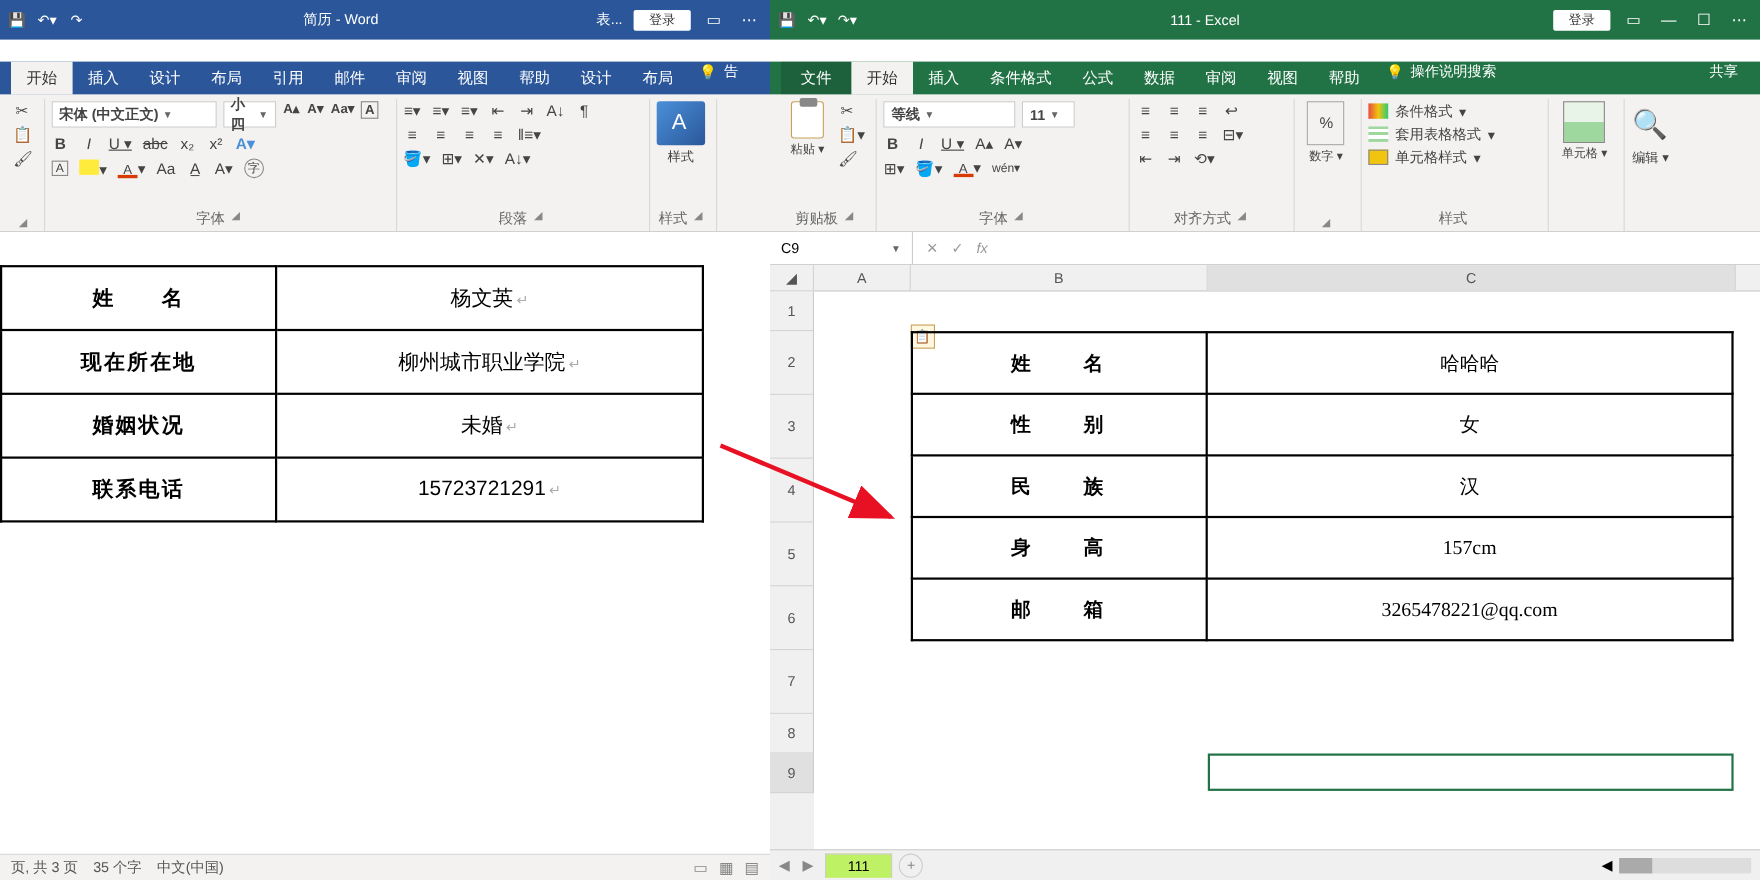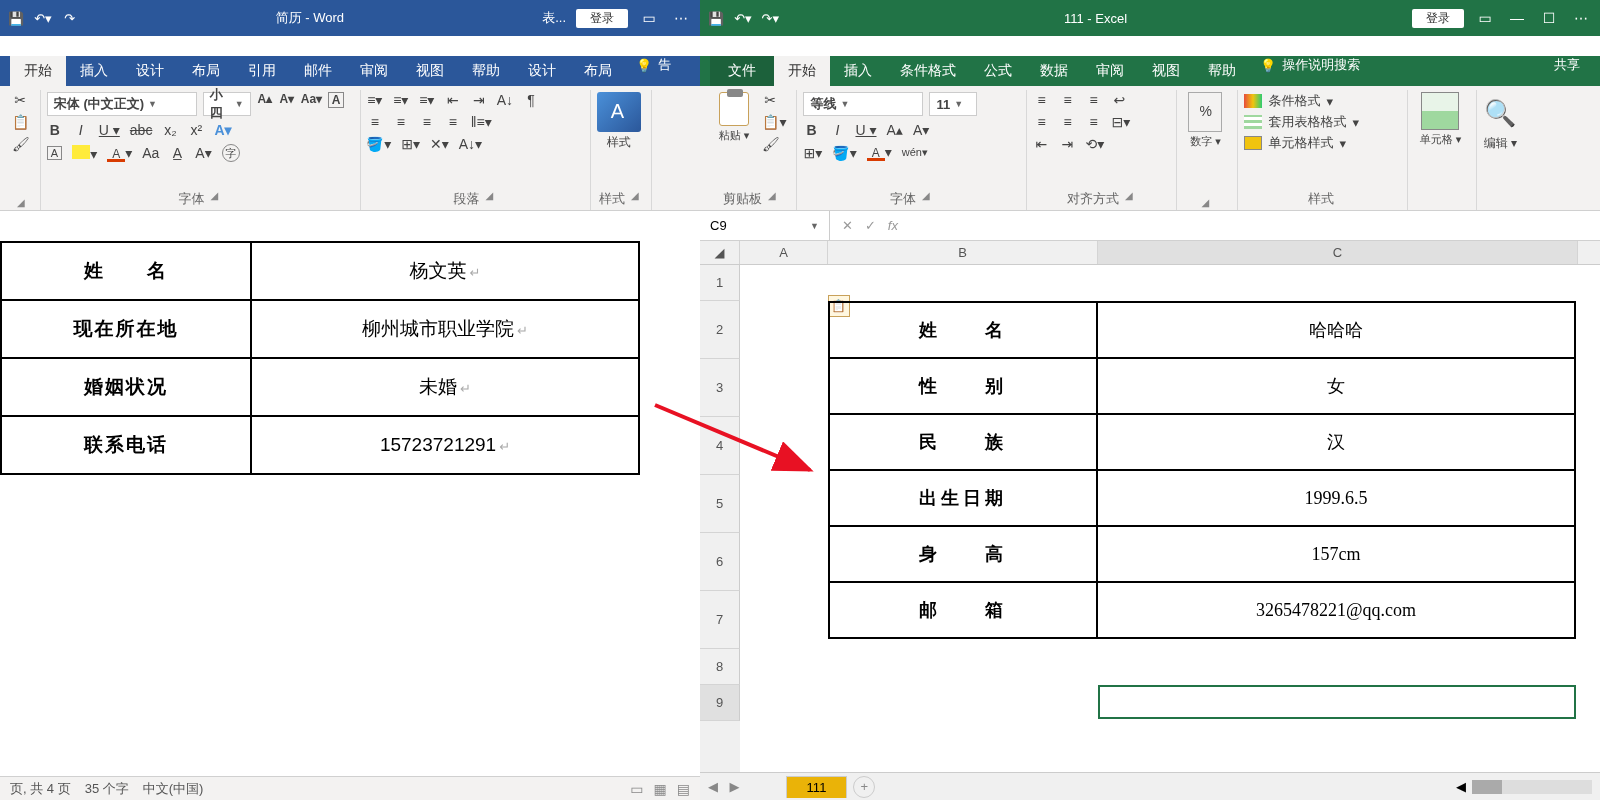--- a/index.html
+++ b/index.html
@@ -86,21 +86,21 @@
 .cells { position:relative; flex:1; }
 .xlstable { position:absolute; left:88px; top:36px; border-collapse:collapse; }
 .xlstable td { border:2px solid #000; height:56px; text-align:center; font-size:18px; font-family:SimSun; }
 .xlstable td.lab { width:268px; font-weight:bold; letter-spacing:4px; }
 .xlstable td.val { width:478px; }
 .cursor-cell { position:absolute; border:2px solid #217346; background:#fff; }
 .smart-tag { position:absolute; width:22px; height:22px; border:1px solid #c8a15a; background:#fff7e0; left:88px; top:30px; font-size:12px; text-align:center; line-height:20px; color:#b8860b; }
 
 .sheet-tabs { height:28px; background:#f0f0f0; border-top:1px solid #ccc; display:flex; align-items:center; font-size:13px; gap:6px; padding:0 8px; }
 .sheet-tabs .navset { color:#888; letter-spacing:4px; }
-.sheet-tabs .stab { background:#eab308; border:1px solid #ccc; border-bottom:none; padding:3px 20px;margin-left:36px; }
+.sheet-tabs .stab { background:#bef264; border:1px solid #ccc; border-bottom:none; padding:3px 20px; }
 .sheet-tabs .plus { width:22px; height:22px; border:1px solid #ccc; border-radius:50%; text-align:center; line-height:20px; color:#888; }
 .sheet-tabs .mid { flex:1; }
 .sheet-tabs .sbar { width:120px; height:14px; background:#ddd; position:relative; }
 .sheet-tabs .sbar:before { content:""; position:absolute; left:0; width:30px; height:14px; background:#aaa; }
 
 .statusbar { height:24px; background:#f3f2f1; border-top:1px solid #d0d0d0; font-size:13px; color:#555; display:flex; align-items:center; padding:0 10px; gap:14px; }
 .viewbtns { margin-left:auto; display:flex; gap:10px; font-size:14px; color:#888; }
 
 
 .arrow { position:absolute; left:650px; top:400px; width:180px; height:120px; pointer-events:none; }
@@ -255,21 +255,21 @@
             <td><span>未婚</span><span class="pmrk">↵</span></td>
           </tr>
       <tr>
             <td class="lab">联系电话</td>
             <td><span>15723721291</span><span class="pmrk">↵</span></td>
           </tr>
     </tbody>
       </table>
   </div>
   <div class="statusbar">
-    <span>页, 共 4 页</span>
+    <span>页, 共 3 页</span>
     <span>35 个字</span>
     <span>中文(中国)</span>
     <div class="viewbtns">
       <span>▭</span>
       <span>▦</span>
       <span>▤</span>
     </div>
   </div>
 </div>
 
@@ -460,24 +460,20 @@
               </tr>
           <tr>
                 <td class="lab">性　　别</td>
                 <td class="val">女</td>
               </tr>
           <tr>
                 <td class="lab">民　　族</td>
                 <td class="val">汉</td>
               </tr>
           <tr>
-                <td class="lab">出生日期</td>
-                <td class="val">1999.6.5</td>
-              </tr>
-          <tr>
                 <td class="lab">身　　高</td>
                 <td class="val">157cm</td>
               </tr>
           <tr>
                 <td class="lab">邮　　箱</td>
                 <td class="val">3265478221@qq.com</td>
               </tr>
         </tbody>
           </table>
         <div class="cursor-cell" style="left:358px; top:420px; width:478px; height:34px;"></div>

